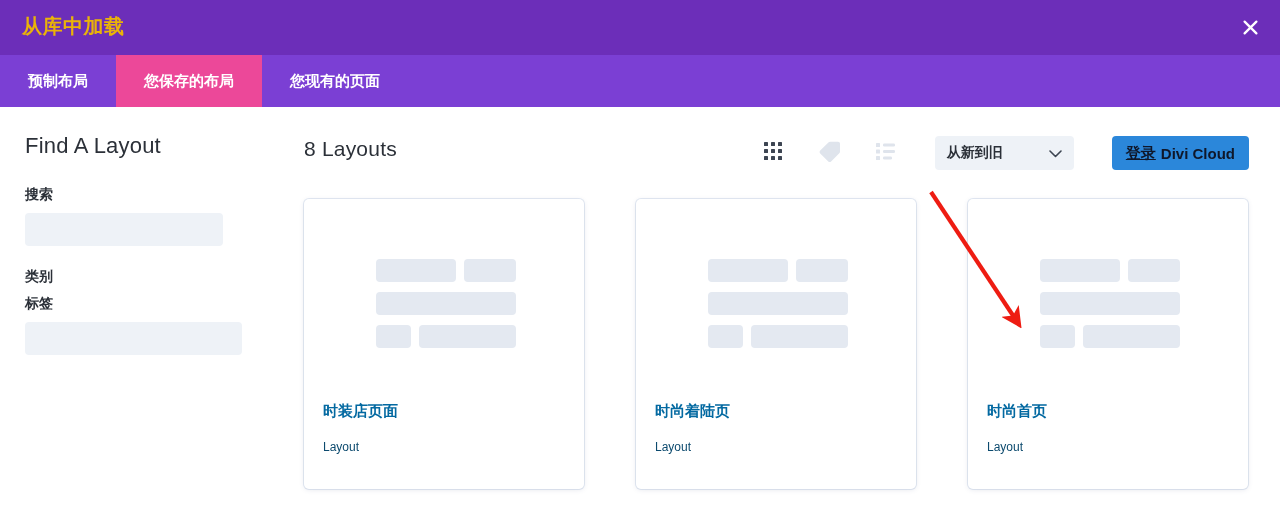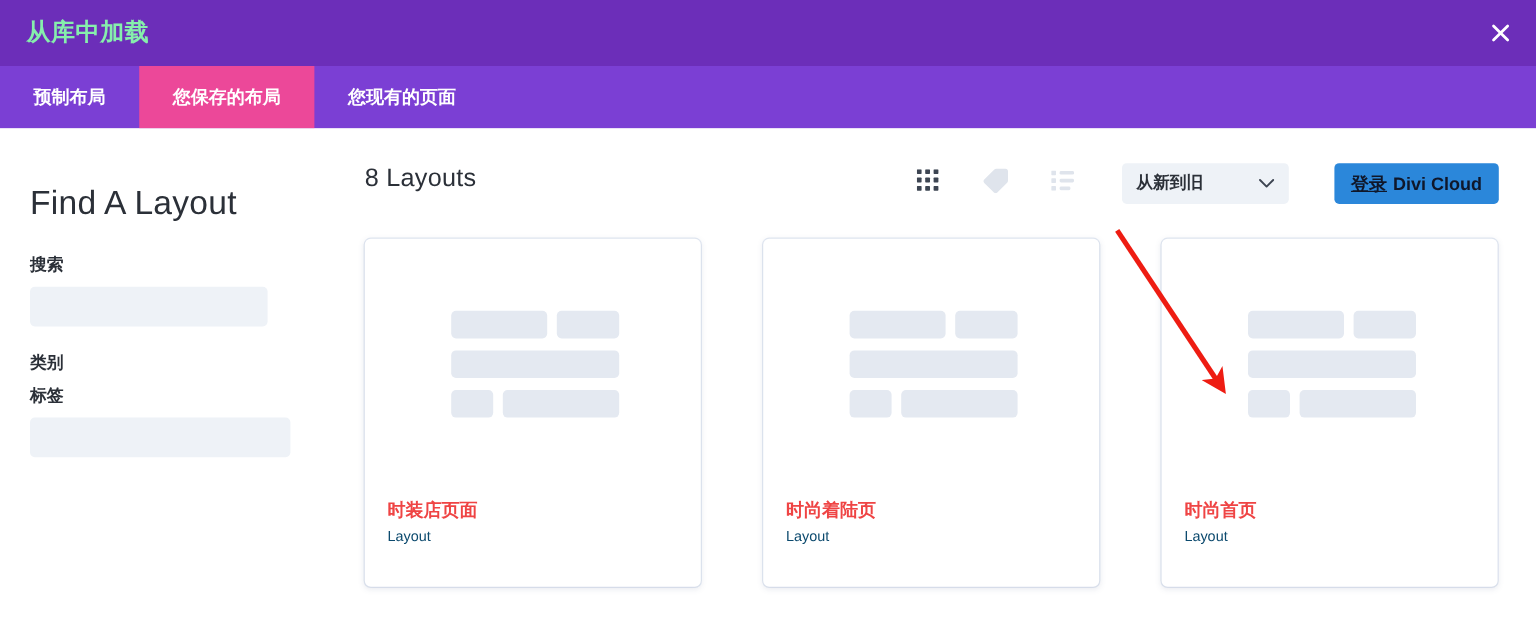--- a/index.html
+++ b/index.html
@@ -13,21 +13,21 @@
   #app { position: relative; width: 1280px; height: 516px; background: #fff; }
 
   
   .modal-header {
     position: absolute; top: 0; left: 0;
     width: 1280px; height: 55px;
     background: #6c2eb9;
   }
   .modal-title {
     position: absolute; left: 22px; top: 13px;
-    color: #86efac;
+    color: #eab308;
     font-size: 20px;
     font-weight: bold;
     letter-spacing: 0.5px;
   }
   .close-btn {
     position: absolute; right: 14px; top: 11px;
     width: 32px; height: 32px;
     display: flex; align-items: center; justify-content: center;
     cursor: pointer;
   }
@@ -59,26 +59,25 @@
     background: #ffffff;
   }
 
   
   .sidebar {
     position: absolute; left: 0; top: 0;
     width: 285px; height: 409px;
     padding: 26px 25px 0 25px;
   }
   .sidebar-title {
-    font-size: 28px;
+    font-size: 22px;
     color: #2b3038;
     font-weight: normal;
     margin-bottom: 27px;
     letter-spacing: 0.2px;
-    margin-top: 20px;
   }
   .field-label {
     font-size: 14px;
     font-weight: bold;
     color: #2b3038;
     margin-bottom: 9px;
   }
   .text-input {
     display: block;
     width: 198px; height: 33px;
@@ -202,22 +201,22 @@
   .r3a { left: 72px; top: 126px; width: 35px; height: 23px; }
   .r3b { left: 115px; top: 126px; width: 97px; height: 23px; }
 
   .card-meta {
     position: absolute; left: 19px; bottom: 35px;
     width: 240px;
   }
   .card-name {
     font-size: 15px;
     font-weight: bold;
-    color: #ef4444;
-    margin-bottom: 5px;
+    color: #0369a1;
+    margin-bottom: 19px;
   }
   .card-type {
     font-size: 12px;
     color: #0c4a6e;
   }
 
   
   .annotation {
     position: absolute; left: 0; top: 0;
     width: 1280px; height: 516px;

